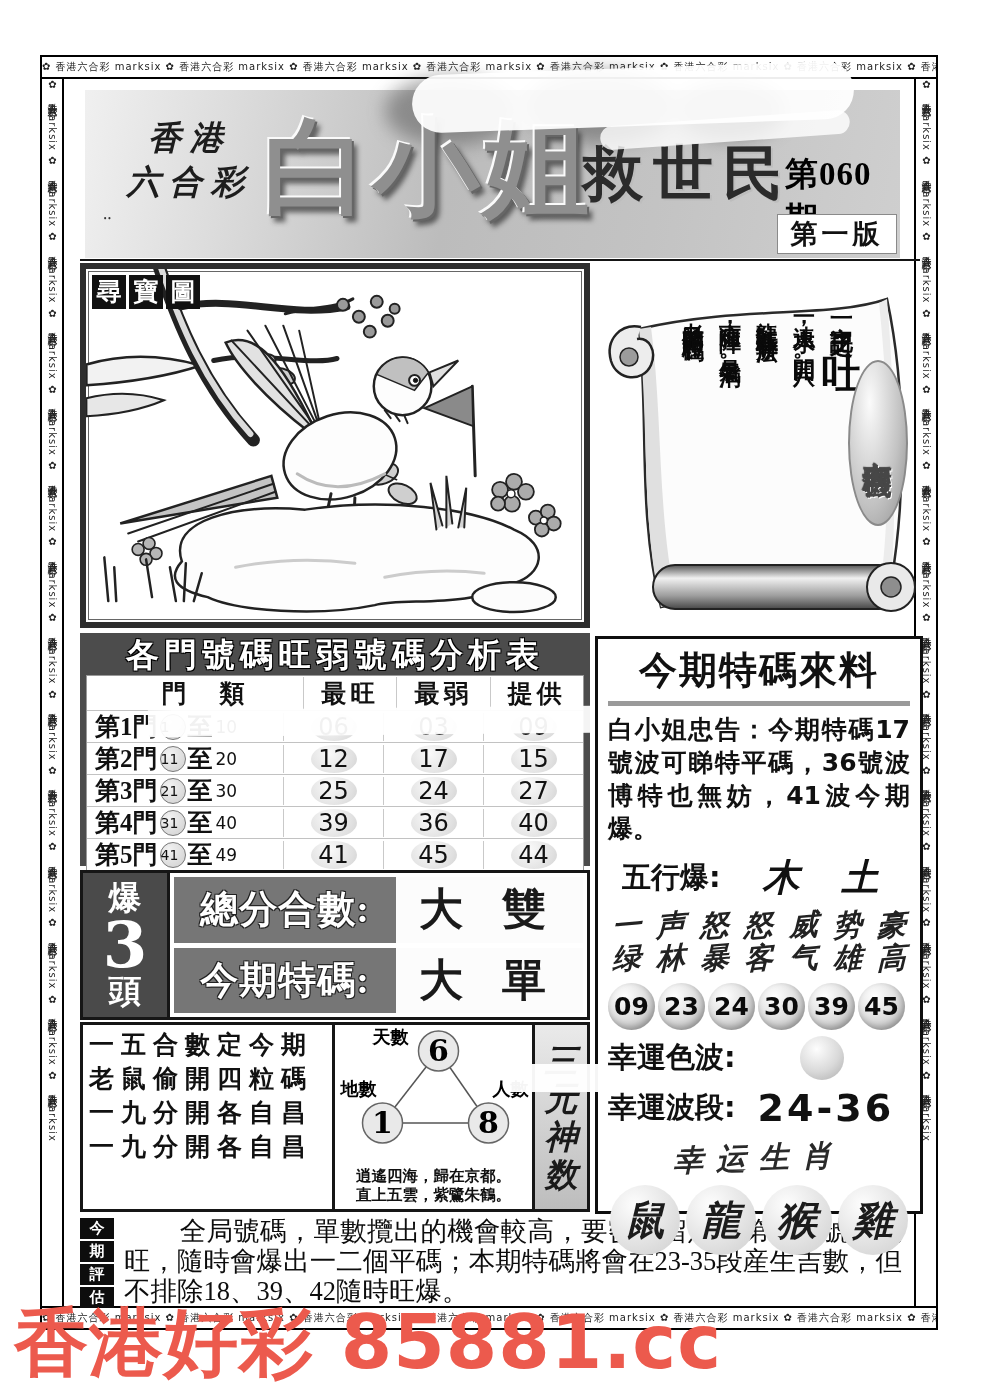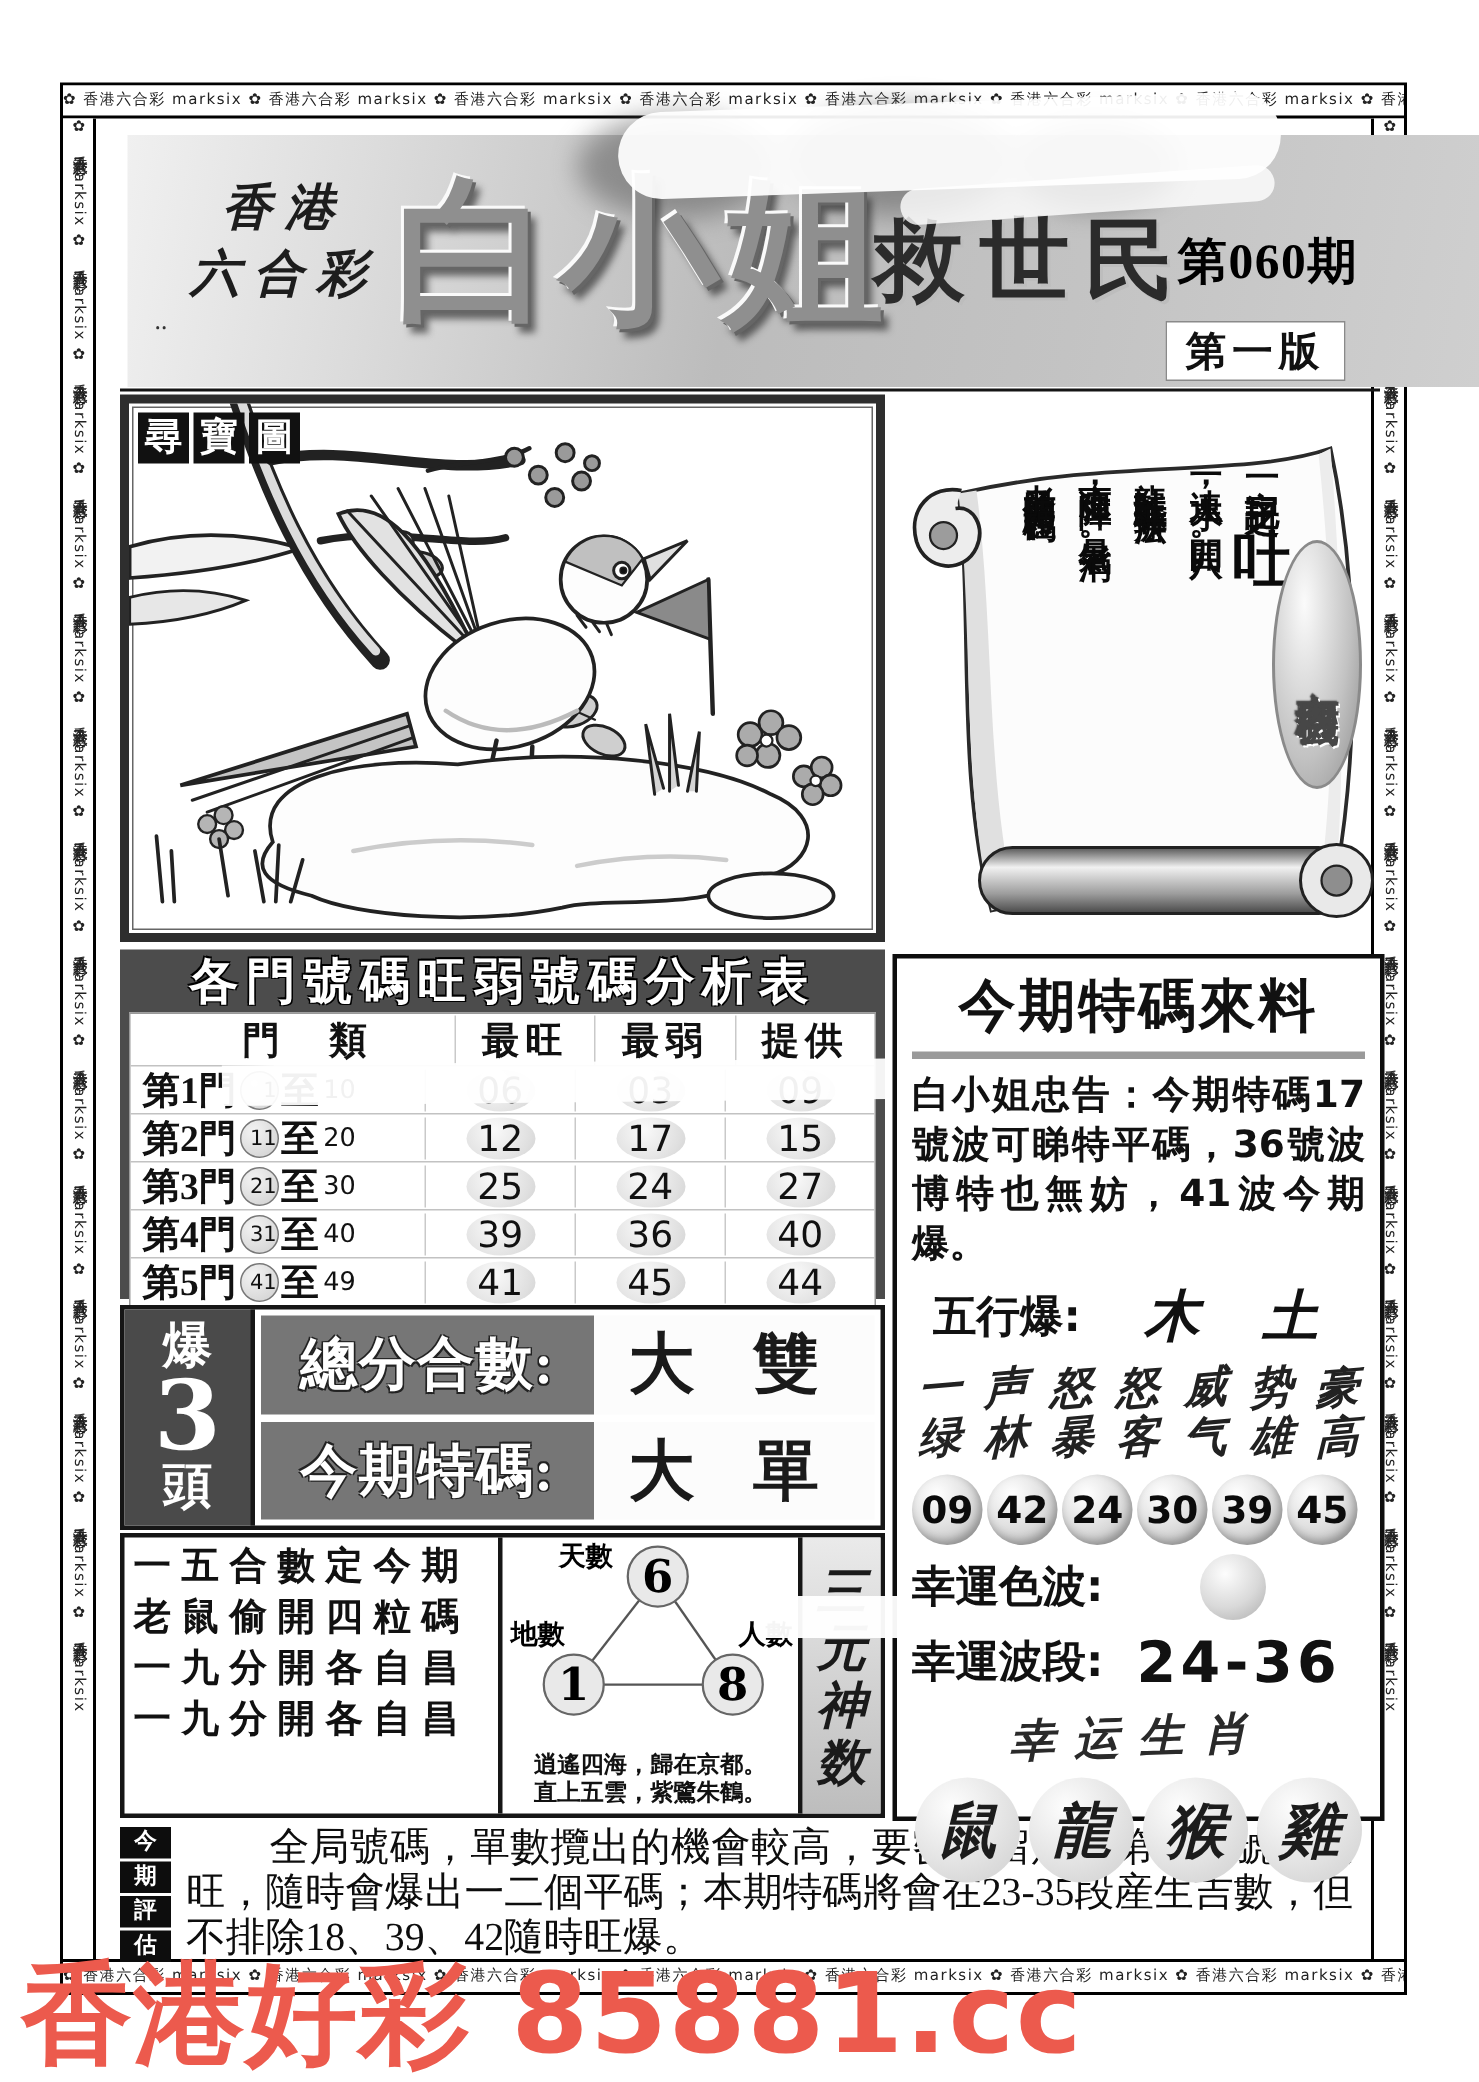--- a/index.html
+++ b/index.html
@@ -11,21 +11,21 @@
   .frame{left:40px;top:55px;width:894px;height:1271px;border:2px solid #000;}
   .strip{position:absolute;overflow:hidden;font-family:"DejaVu Sans",sans-serif;font-size:10px;color:#222;background:#fff;}
   .strip-h{left:0;right:0;height:20px;line-height:20px;white-space:nowrap;letter-spacing:1px;}
   .strip-top{top:0;border-bottom:2px solid #000;}
   .strip-bottom{bottom:0;border-top:2px solid #000;}
   .strip-v{top:22px;bottom:22px;width:20px;writing-mode:vertical-rl;white-space:nowrap;letter-spacing:1px;line-height:20px;}
   .strip-left{left:0;border-right:2px solid #000;}
   .strip-right{right:0;border-left:2px solid #000;}
 
   
-  .masthead{left:85px;top:90px;width:901px;height:168px;
+  .masthead{left:85px;top:90px;width:815px;height:168px;
     background:linear-gradient(100deg,#f0f0f0 0%,#dcdcdc 18%,#bcbcbc 45%,#c3c3c3 70%,#cfcfcf 100%);}
   .blob{position:absolute;border-radius:50%;filter:blur(9px);background:#5d5d5d;opacity:.55;}
   .brand{position:absolute;left:30px;top:26px;width:150px;text-align:center;font-weight:700;
          font-family:"DejaVu Serif",serif;font-style:italic;font-size:33px;line-height:44px;letter-spacing:9px;color:#1d1d1d;}
   .mast-title{position:absolute;left:178px;top:-6px;font-family:"DejaVu Sans",sans-serif;font-weight:800;
     font-size:106px;line-height:168px;letter-spacing:4px;color:#8f8f8f;
     text-shadow:-2px -2px 0 #fafafa,2px 2px 0 #666,5px 6px 5px rgba(40,40,40,.65);}
   .mast-sub{position:absolute;left:498px;top:44px;font-size:60px;font-weight:700;letter-spacing:10px;color:#2b2b2b;
     text-shadow:2px 2px 0 #bdbdbd;}
   .mast-issue{position:absolute;left:700px;top:62px;font-size:33px;font-weight:700;letter-spacing:1px;color:#000;
@@ -49,21 +49,21 @@
   .ttable{background:#fff;border:1px solid #999;}
   .trow{display:flex;border-top:1px solid #c2c2c2;height:31px;align-items:center;}
   .thead-row{border-top:none;height:34px;font-weight:700;padding-left:20px;}
   .tcell{text-align:center;}
   .tgate{width:196px;display:flex;align-items:center;justify-content:flex-start;padding-left:8px;box-sizing:border-box;}
   .tnum{flex:1;border-left:1px solid #c9c9c9;font-family:"DejaVu Sans",sans-serif;font-size:24px;}
   .th{font-size:25px;letter-spacing:4px;}
   .th.tgate{justify-content:center;padding-left:0;}
   .gname{font-size:25px;font-weight:700;}
   .gcircle{display:inline-block;width:24px;height:24px;margin:0 2px;border:1px solid #777;border-radius:50%;
-    background:radial-gradient(circle at 35% 30%,#f3f3f3,#cfcfcf);font-size:14px;line-height:24px;text-align:right;
+    background:radial-gradient(circle at 35% 30%,#f3f3f3,#cfcfcf);font-size:14px;line-height:24px;text-align:left;
     font-family:"DejaVu Sans",sans-serif;}
   .gzhi{font-size:25px;font-weight:700;}
   .ghi{font-size:17px;margin-left:3px;font-family:"DejaVu Sans",sans-serif;}
   .npill{display:inline-block;min-width:46px;height:28px;line-height:28px;border-radius:50%;
     background:radial-gradient(circle at 40% 30%,#fafafa,#e0e0e0 70%,#d2d2d2);}
 
   
   .burst{left:80px;top:870px;width:510px;height:150px;border:3px solid #161616;box-sizing:border-box;display:flex;background:#fff;}
   .burst-label{width:84px;background:#4a4a4a;border-right:3px solid #161616;display:flex;flex-direction:column;
     align-items:center;justify-content:center;color:#fff;}
@@ -467,21 +467,21 @@
           <div class="cal-ch">势</div>
           <div class="cal-ch">雄</div>
         </div>
         <div class="cal-col">
           <div class="cal-ch">豪</div>
           <div class="cal-ch">高</div>
         </div>
       </div>
     <div class="balls" id="balls">
         <div class="ball">09</div>
-        <div class="ball">42</div>
+        <div class="ball">23</div>
         <div class="ball">24</div>
         <div class="ball">30</div>
         <div class="ball">39</div>
         <div class="ball">45</div>
       </div>
     <div class="lucky-row">
       <span class="lucky-label">幸運色波:</span>
       <span class="color-ball"></span>
     </div>
     <div class="lucky-row">

